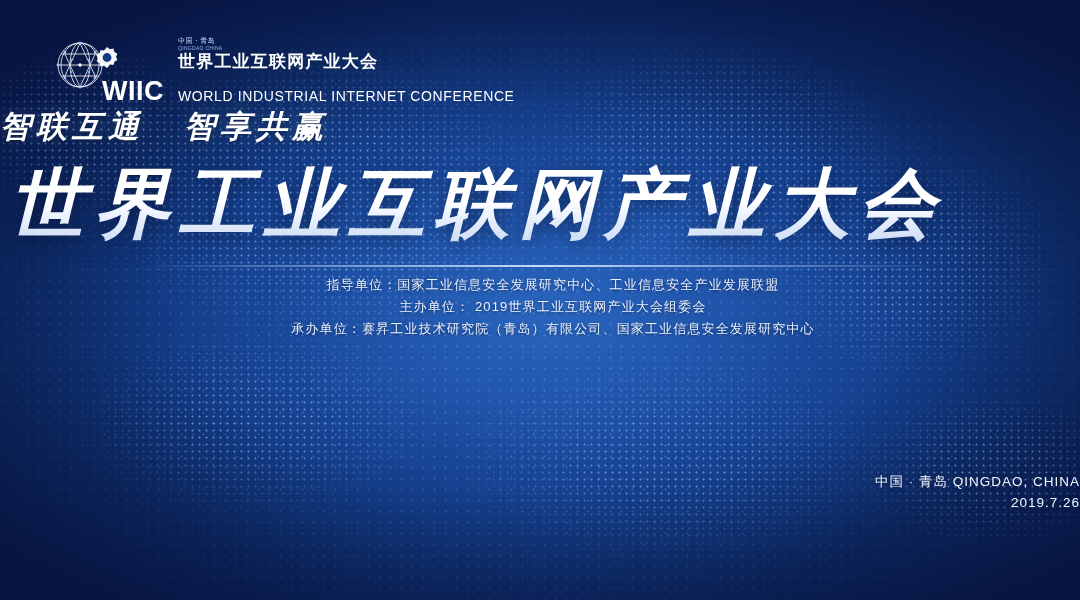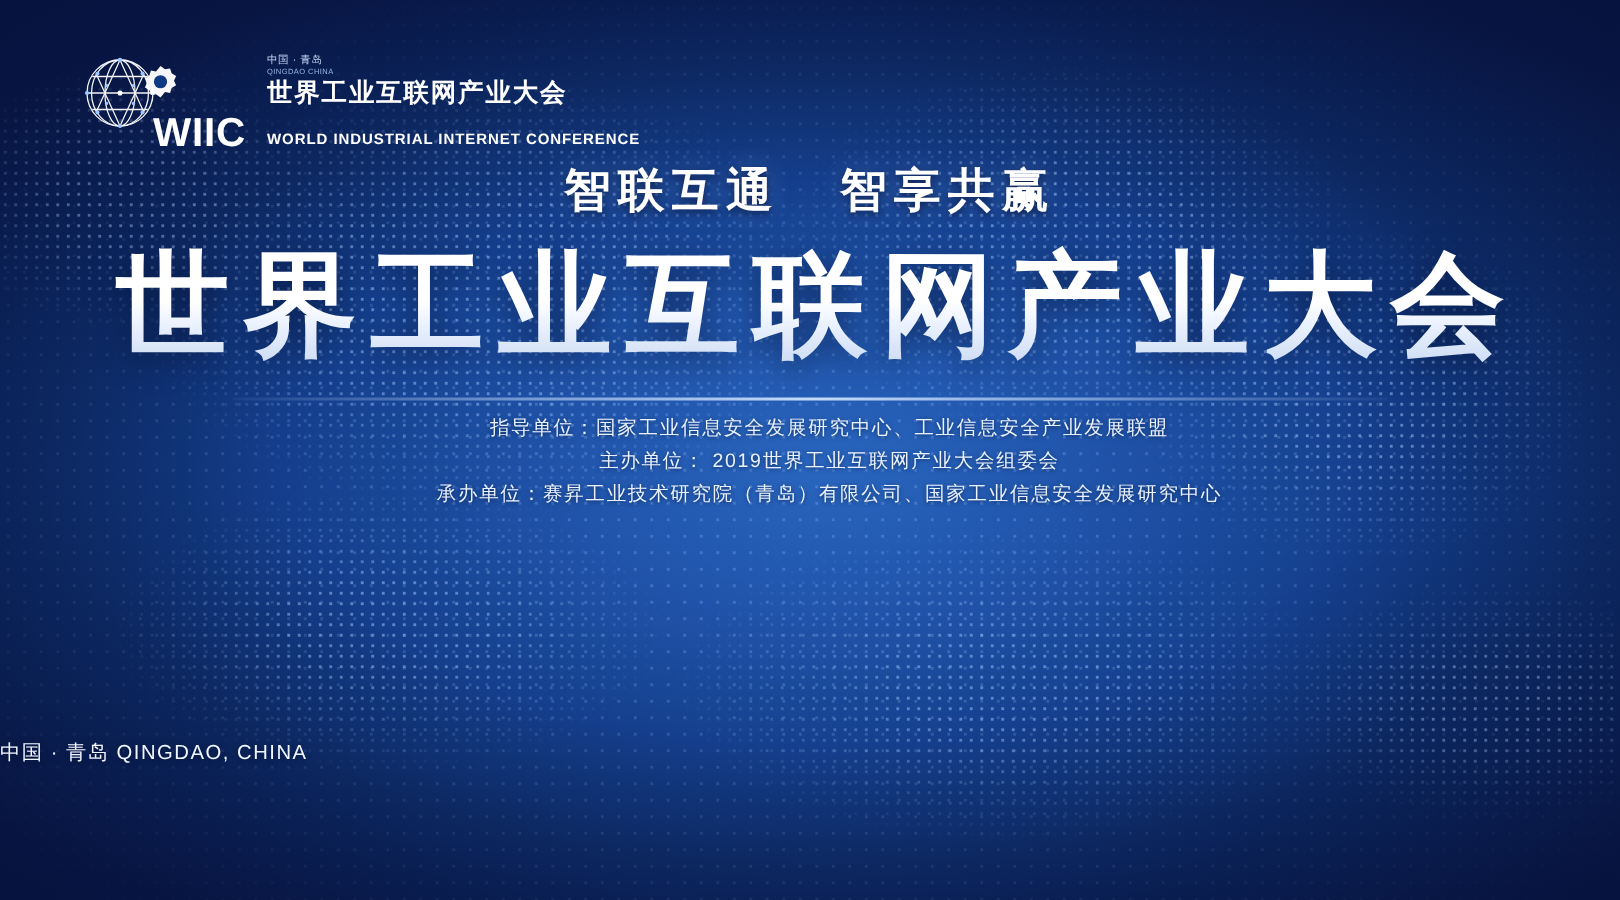--- a/index.html
+++ b/index.html
@@ -107,34 +107,34 @@
   .logo-cn {
     font-size: 17px;
     font-weight: 700;
     letter-spacing: 1.2px;
     color: #ffffff;
     line-height: 1.1;
     margin-top: 1px;
     font-family: Liberation Serif, serif;
   }
   .logo-en {
-    font-size: 10px;
-    font-weight: 700;
+    font-size: 14px;
+    font-weight: 400;
     letter-spacing: 0.62px;
     color: #ffffff;
     margin-top: 16px;
   }
 
   
   .hero {
     position: absolute;
     left: 0;
     right: 0;
     top: 108px;
-    text-align: center;
+    font-style: italic;
   }
   .subtitle {
     font-size: 31px;
     font-weight: 700;
     letter-spacing: 5px;
     color: #ffffff;
     text-shadow: 0 2px 6px rgba(3,14,52,0.75), 0 0 16px rgba(150,200,255,0.30);
     line-height: 1.2;
   }
   .subtitle .gap { display: inline-block; width: 40px; }
@@ -180,22 +180,22 @@
     line-height: 22px;
     text-shadow: 0 1px 3px rgba(5,16,52,0.6);
     white-space: nowrap;
   }
 
   
   .place {
     position: absolute;
     left: 0;
     right: 0;
-    top: 491px;
-    text-align: left;
+    top: 471px;
+    text-align: right;
   }
   .place-line {
     font-size: 13.5px;
     letter-spacing: 1px;
     color: #f0f6ff;
     line-height: 21px;
     text-shadow: 0 1px 4px rgba(5,16,52,0.7);
   }
 
   
@@ -290,16 +290,17 @@
   <div class="divider"></div>
 
   <div class="orgs">
     <div class="org-line">指导单位：国家工业信息安全发展研究中心、工业信息安全产业发展联盟</div>
     <div class="org-line">主办单位： 2019世界工业互联网产业大会组委会</div>
     <div class="org-line">承办单位：赛昇工业技术研究院（青岛）有限公司、国家工业信息安全发展研究中心</div>
   </div>
 
   <div class="place">
     <div class="place-line">中国 · 青岛  QINGDAO, CHINA</div>
+    <div class="place-line">2019.7.26</div>
   </div>
 
 
 </div>
 
 </body></html>

